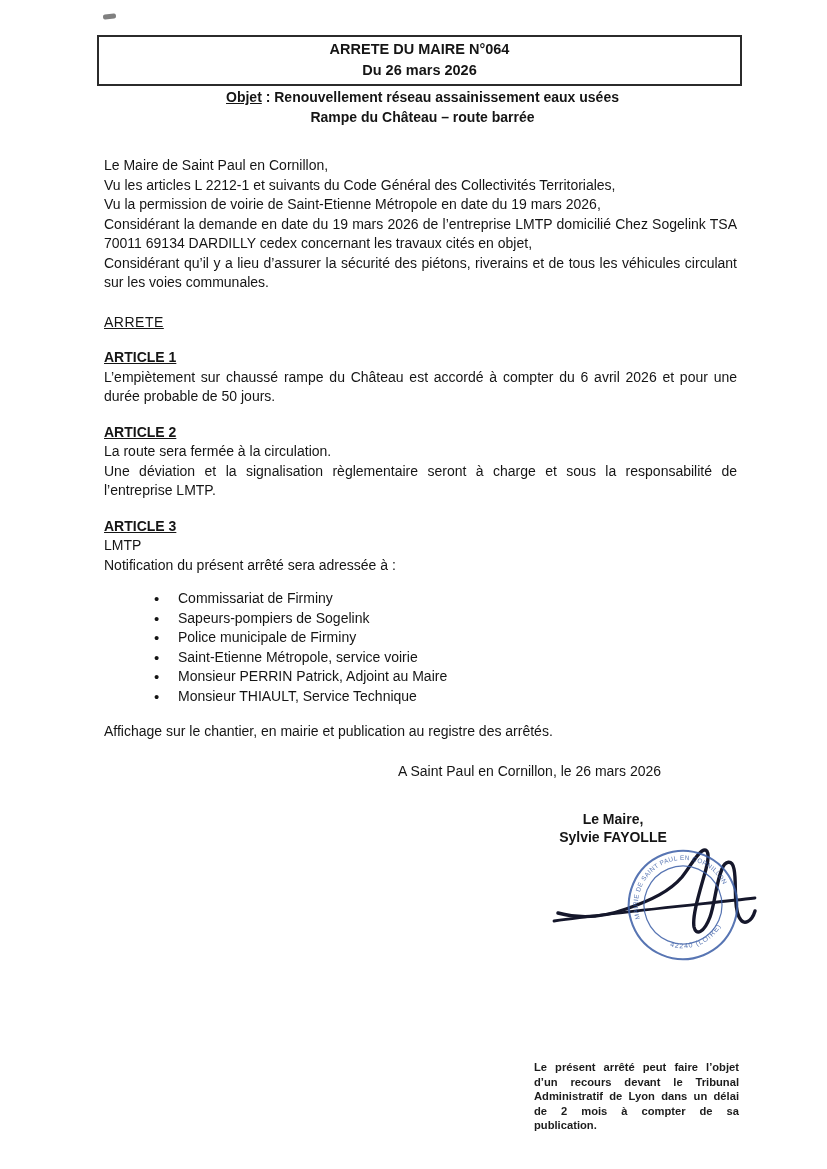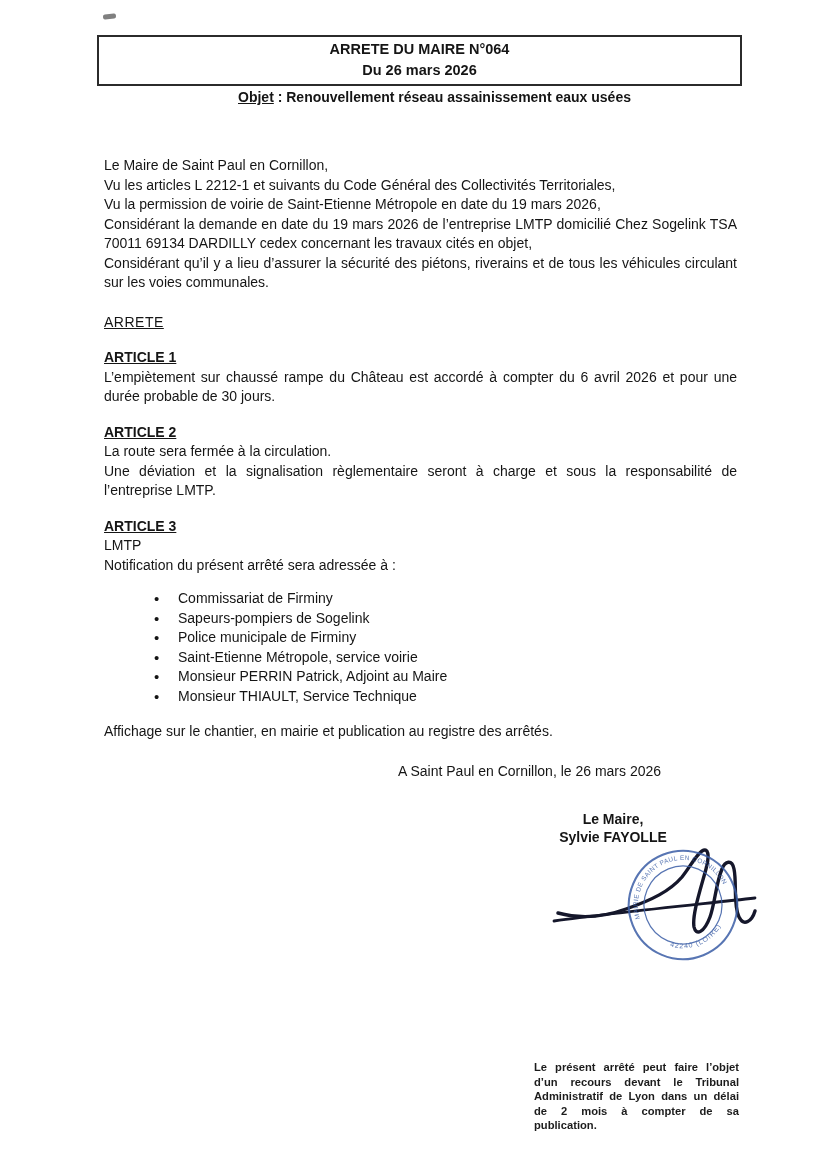--- a/index.html
+++ b/index.html
@@ -20,21 +20,21 @@
     width: 13px; height: 5px; background: #4a4a4a;
     border-radius: 2px; transform: rotate(-6deg); opacity: .7;
   }
   .title-box {
     position: absolute; left: 97px; top: 35px; width: 645px;
     border: 2px solid #2b2b2b;
     text-align: center; font-weight: bold; font-size: 14.5px;
     line-height: 21px; padding: 2px 0 3px;
   }
   .objet {
-    position: absolute; left: 112px; top: 88px; width: 645px;
+    position: absolute; left: 100px; top: 88px; width: 645px;
     text-align: center; font-weight: bold; line-height: 19.5px;
   }
   .u { text-decoration: underline; }
   .main {
     position: absolute; left: 104px; top: 156px; width: 633px;
     line-height: 19.5px;
   }
   p { margin: 0; }
   .just { text-align: justify; }
   .arrete-heading {
@@ -71,35 +71,36 @@
 
   <div class="artifact"></div>
 
   <div class="title-box">
     <div>ARRETE DU MAIRE N°064</div>
     <div>Du 26 mars 2026</div>
   </div>
 
   <div class="objet">
     <div><span class="u">Objet</span><span> : Renouvellement réseau assainissement eaux usées</span></div>
+    <div>Rampe du Château – route barrée</div>
   </div>
 
   <div class="main">
 
     <p>Le Maire de Saint Paul en Cornillon,</p>
     <p>Vu les articles L 2212-1 et suivants du Code Général des Collectivités Territoriales,</p>
     <p>Vu la permission de voirie de Saint-Etienne Métropole en date du 19 mars 2026,</p>
     <p class="just">Considérant la demande en date du 19 mars 2026 de l’entreprise LMTP domicilié Chez Sogelink TSA 70011 69134 DARDILLY cedex concernant les travaux cités en objet,</p>
     <p class="just">Considérant qu’il y a lieu d’assurer la sécurité des piétons, riverains et de tous les véhicules circulant sur les voies communales.</p>
 
     <p class="arrete-heading">ARRETE</p>
 
     <section class="article">
       <h3 class="article-title">ARTICLE 1</h3>
-      <p class="just">L’empiètement sur chaussé rampe du Château est accordé à compter du 6 avril 2026 et pour une durée probable de 30 jours.</p>
+      <p class="just">L’empiètement sur chaussé rampe du Château est accordé à compter du 6 avril 2026 et pour une durée probable de 50 jours.</p>
     </section>
 
     <section class="article">
       <h3 class="article-title">ARTICLE 2</h3>
       <p>La route sera fermée à la circulation.</p>
       <p class="just">Une déviation et la signalisation règlementaire seront à charge et sous la responsabilité de l’entreprise LMTP.</p>
     </section>
 
     <section class="article">
       <h3 class="article-title">ARTICLE 3</h3>

